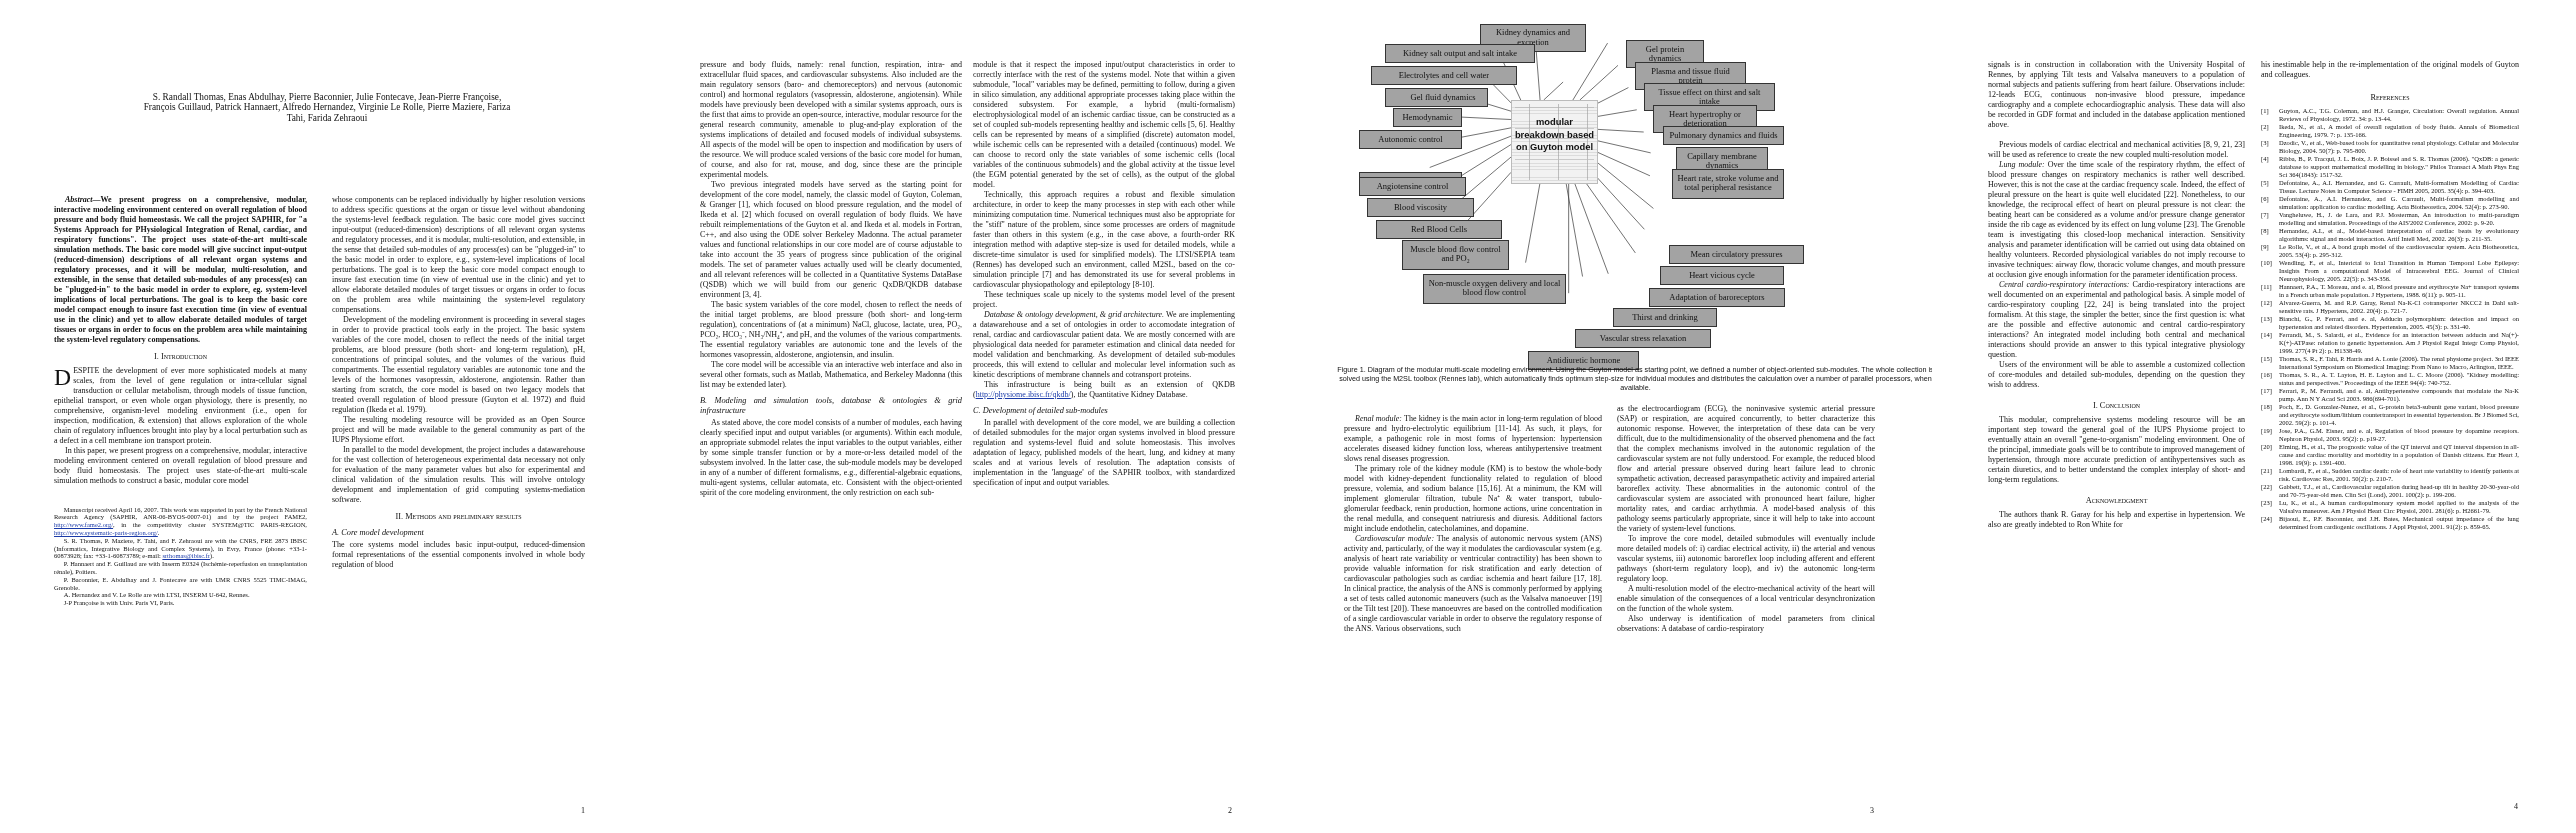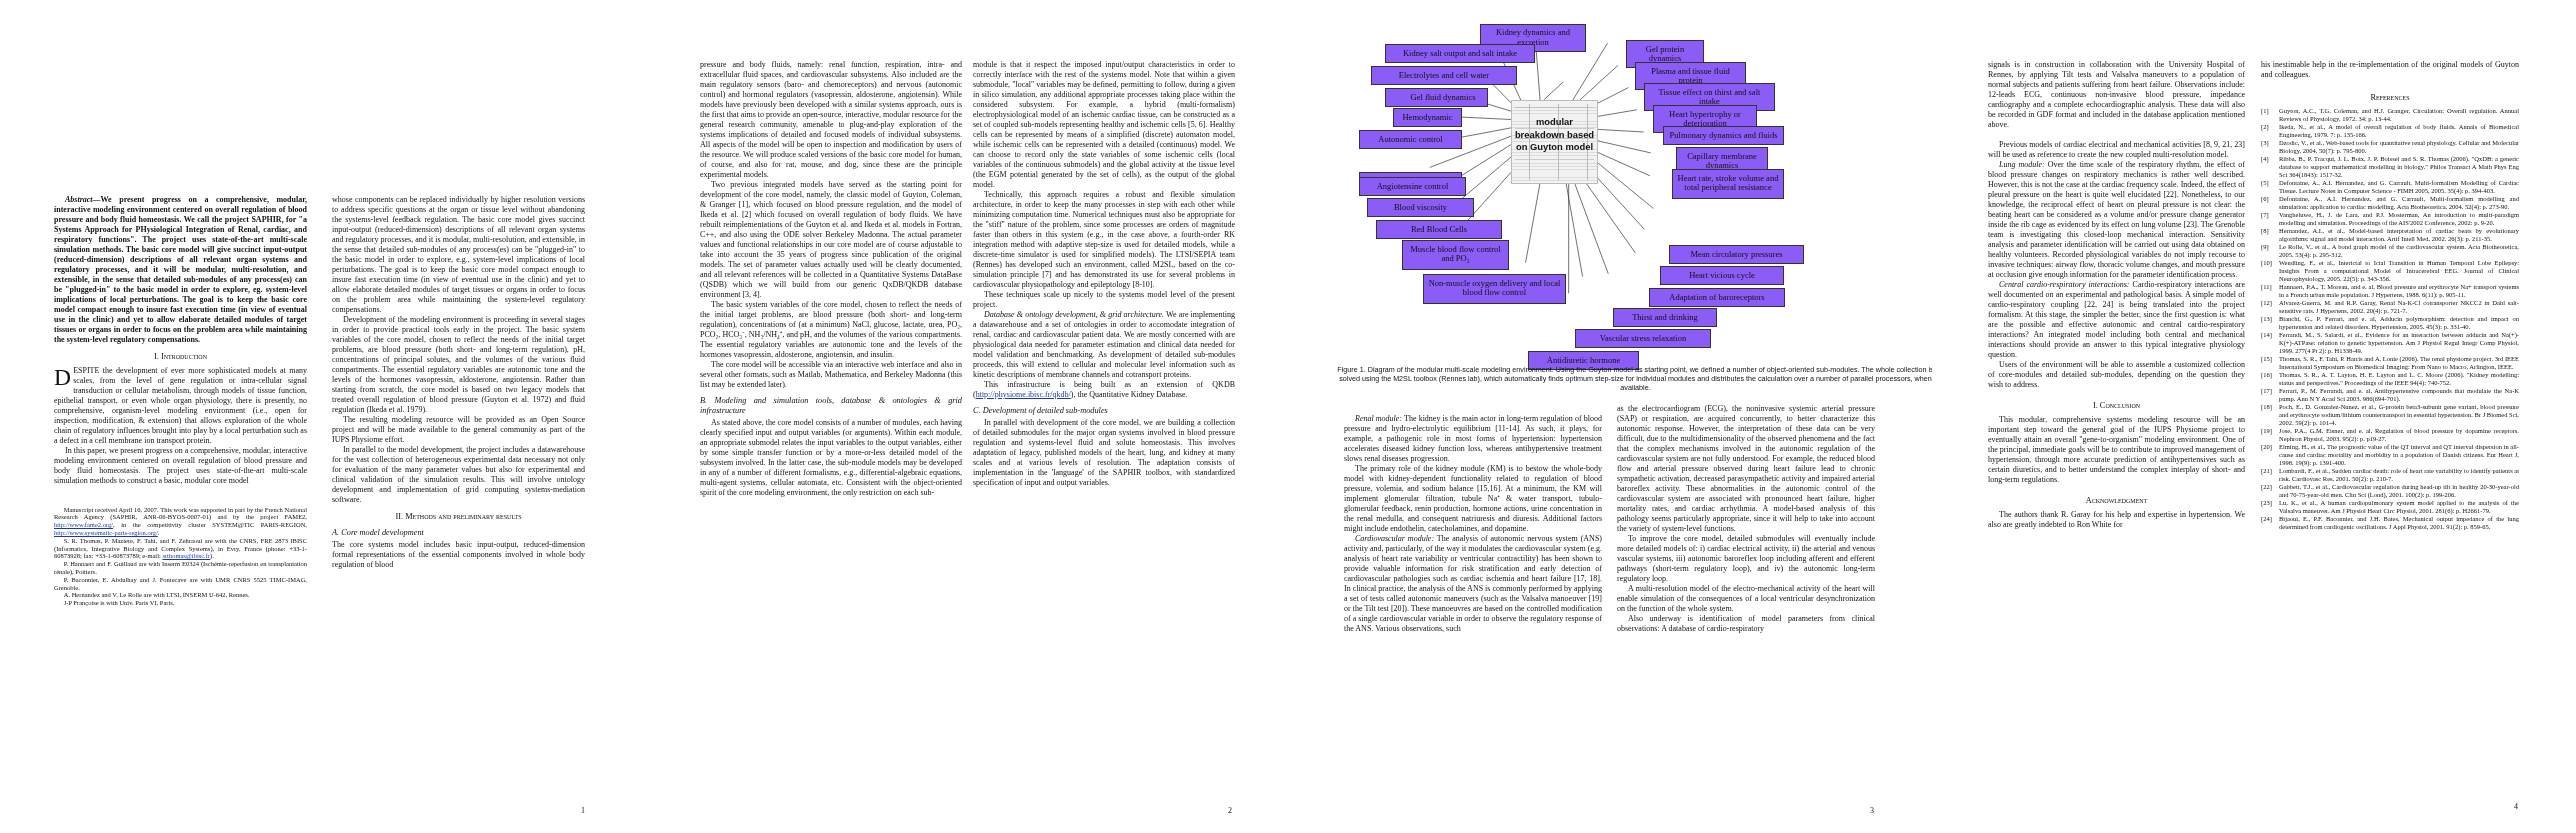--- a/index.html
+++ b/index.html
@@ -19,35 +19,40 @@
   .footnote { font-size:6.5px; line-height:7.8px; }
   .footnote p { text-indent:9.7px; }
   .link { color:#1a3aa8; text-decoration:underline; }
   .pagenum { position:absolute; top:729px; font-size:8px; }
   .refs { font-size:6.5px; line-height:8px; }
   .ref { display:flex; text-align:justify; }
   .ref .num { width:18px; flex:none; }
   .ref .txt { flex:1; }
   
   .figure { position:absolute; left:0; top:0; width:644px; height:403px; }
-  .box { position:absolute; border:0.9px solid #333; background:#8b5cf6; text-align:center; font-size:8.5px; line-height:9.7px; padding:3.5px 2.8px; box-sizing:border-box; }
+  .box { position:absolute; border:0.9px solid #333; background:#a3a3a3; text-align:center; font-size:8.5px; line-height:9.7px; padding:3.5px 2.8px; box-sizing:border-box; }
   .center-img { position:absolute; left:223px; top:100px; width:85px; height:82px; background:
      repeating-linear-gradient(0deg, #f2f2f2 0 2.1px, #dcdcdc 2.1px 2.8px),
      #eee; border:0.7px solid #bbb; }
   .center-img .lines { position:absolute; inset:2.8px; background:
       repeating-linear-gradient(90deg, transparent 0 14px, #9a9a9a 14px 14.6px),
       repeating-linear-gradient(0deg, transparent 0 9.7px, #b0b0b0 9.7px 10.4px); opacity:.6; }
   .center-label { position:absolute; left:0; right:0; top:15.3px; text-align:center; font-family:"Liberation Sans", sans-serif; font-weight:bold; font-size:9.4px; line-height:12.5px; color:#111; }
   .caption { position:absolute; left:25px; top:365px; width:597px; font-family:"Liberation Sans", sans-serif; font-size:7.2px; line-height:9px; text-align:center;margin-left:24px; }
   svg.connectors { position:absolute; left:0; top:0; }
 </style>
 </head>
 <body>
 
 <div class="page p1">
+  <div class="authors">
+    <div>S. Randall Thomas, Enas Abdulhay, Pierre Baconnier, Julie Fontecave, Jean-Pierre Françoise,</div>
+    <div>François Guillaud, Patrick Hannaert, Alfredo Hernandez, Virginie Le Rolle, Pierre Maziere, Fariza</div>
+    <div>Tahi, Farida Zehraoui</div>
+  </div>
 
   <div class="col" style="left:54px; top:195px; width:253px;">
     <p class="abstract"><i>Abstract</i><span>—We present progress on a comprehensive, modular, interactive modeling environment centered on overall regulation of blood pressure and body fluid homeostasis. We call the project SAPHIR, for "a Systems Approach for PHysiological Integration of Renal, cardiac, and respiratory functions". The project uses state-of-the-art multi-scale simulation methods. The basic core model will give succinct input-output (reduced-dimension) descriptions of all relevant organ systems and regulatory processes, and it will be modular, multi-resolution, and extensible, in the sense that detailed sub-modules of any process(es) can be "plugged-in" to the basic model in order to explore, eg. system-level implications of local perturbations. The goal is to keep the basic core model compact enough to insure fast execution time (in view of eventual use in the clinic) and yet to allow elaborate detailed modules of target tissues or organs in order to focus on the problem area while maintaining the system-level regulatory compensations.</span></p>
     <div class="sec">I. Introduction</div>
     <p class="noindent"><span class="dropcap">D</span><span>ESPITE the development of ever more sophisticated models at many scales, from the level of gene regulation or intra-cellular signal transduction or cellular metabolism, through models of tissue function, epithelial transport, or even whole organ physiology, there is presently, no comprehensive, organism-level modeling environment (i.e., open for inspection, modification, &amp; extension) that allows exploration of the whole chain of regulatory influences brought into play by a local perturbation such as a defect in a cell membrane ion transport protein.</span></p>
     <p>In this paper, we present progress on a comprehensive, modular, interactive modeling environment centered on overall regulation of blood pressure and body fluid homeostasis. The project uses state-of-the-art multi-scale simulation methods to construct a basic, modular core model</p>
     <div class="footnote" style="margin-top:19.5px;">
       <p><span>Manuscript received April 16, 2007. This work was supported in part by the French National Research Agency (SAPHIR, ANR-06-BYOS-0007-01) and by the project FAME2, </span><span class="link">http://www.fame2.org/</span><span>, in the competitivity cluster SYSTEM@TIC PARIS-REGION, </span><span class="link">http://www.systematic-paris-region.org/</span>.</p>
       <p><span>S. R. Thomas, P. Maziere, F. Tahi, and F. Zehraoui are with the CNRS, FRE 2873 IBISC (Informatics, Integrative Biology and Complex Systems), in Evry, France (phone: +33-1-60873928; fax: +33-1-60873789; e-mail: </span><span class="link">srthomas@ibisc.fr</span>).</p>
       <p>P. Hannaert and F. Guillaud are with Inserm E0324 (Ischémie-reperfusion en transplantation rénale), Poitiers.</p>

